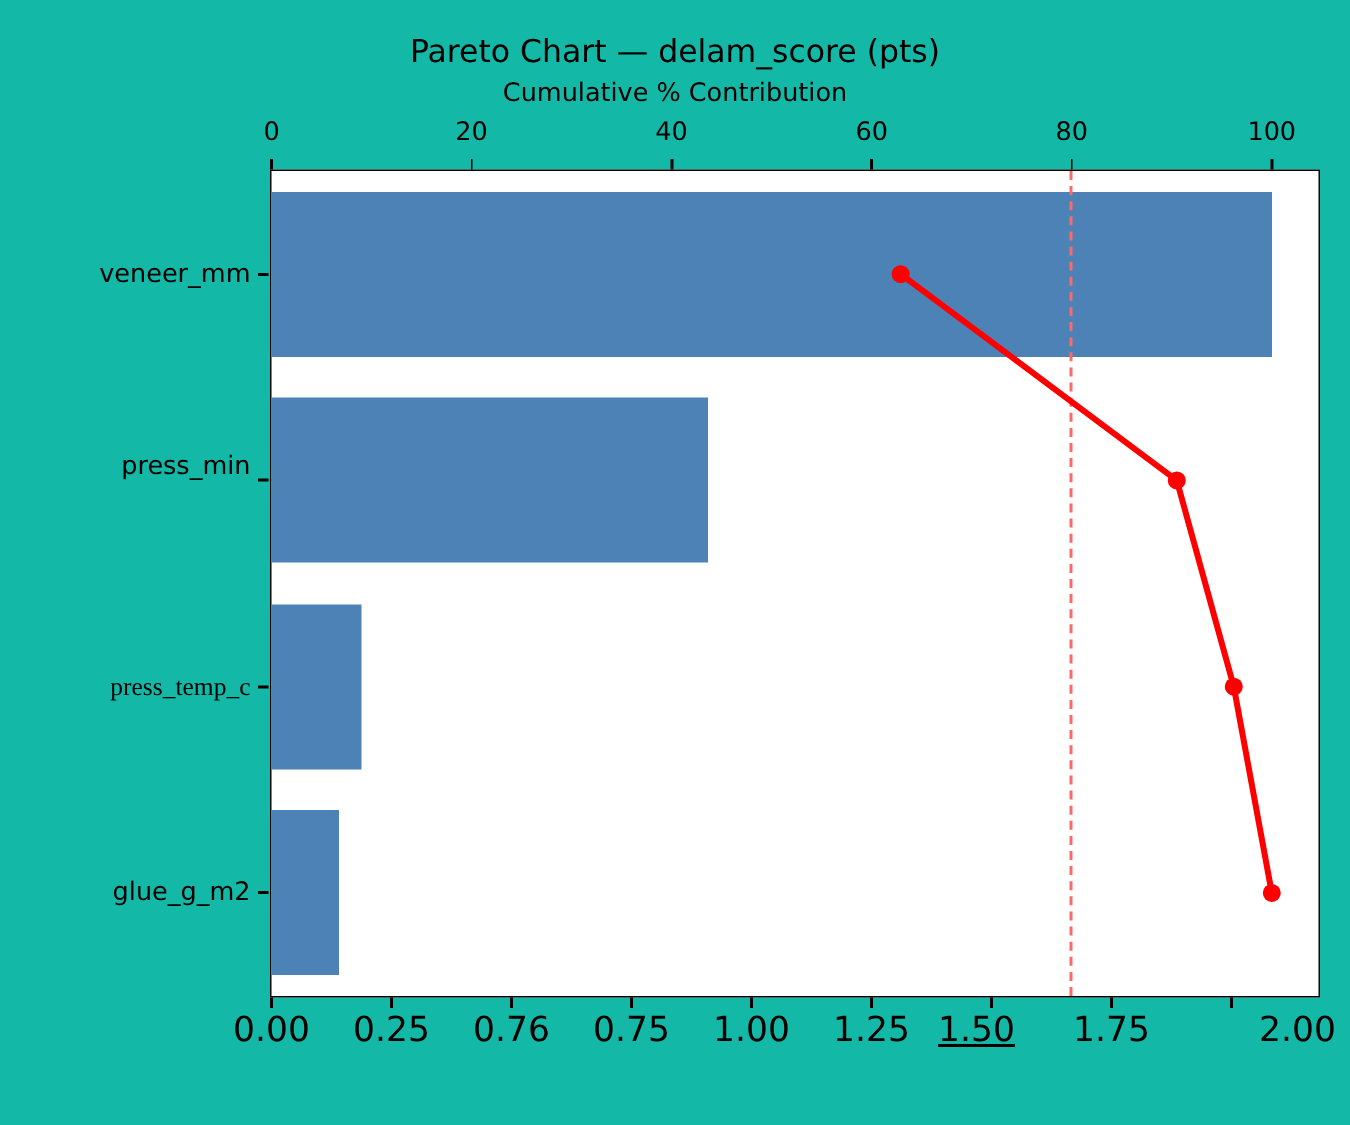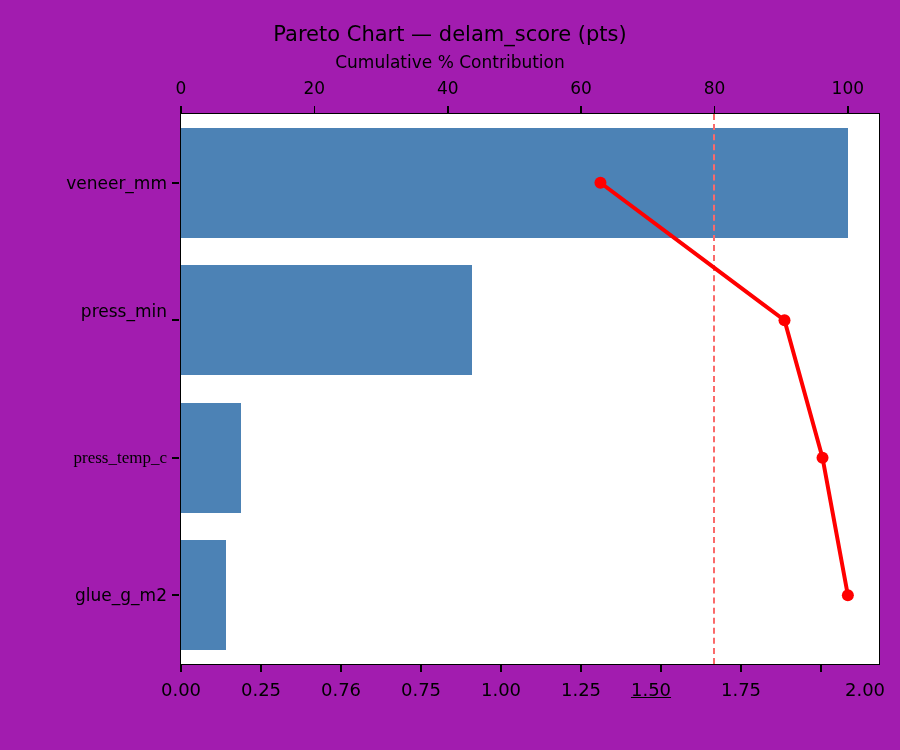--- a/index.html
+++ b/index.html
@@ -7,21 +7,21 @@
     padding: 0;
     background: #ffffff;
   }
   body {
     font-family: "DejaVu Sans", sans-serif;
   }
   #figure {
     position: relative;
     width: 900px;
     height: 750px;
-    background: #a21caf;
+    background: #14b8a6;
     overflow: hidden;
   }
 
   
   #chart-title {
     position: absolute;
     left: 0;
     top: 22px;
     width: 900px;
     text-align: center;
@@ -102,21 +102,21 @@
     position: absolute;
     top: -36px;
     font-size: 17px;
     color: #000000;
     transform: translateX(-50%);
     white-space: nowrap;
   }
   .tick-label-bottom {
     position: absolute;
     bottom: -36px;
-    font-size: 18px;
+    font-size: 23px;
     color: #000000;
     transform: translateX(-50%);
     white-space: nowrap;
   }
   .tick-label-left {
     position: absolute;
     right: 100%;
     margin-right: 14px;
     font-size: 17px;
     color: #000000;

